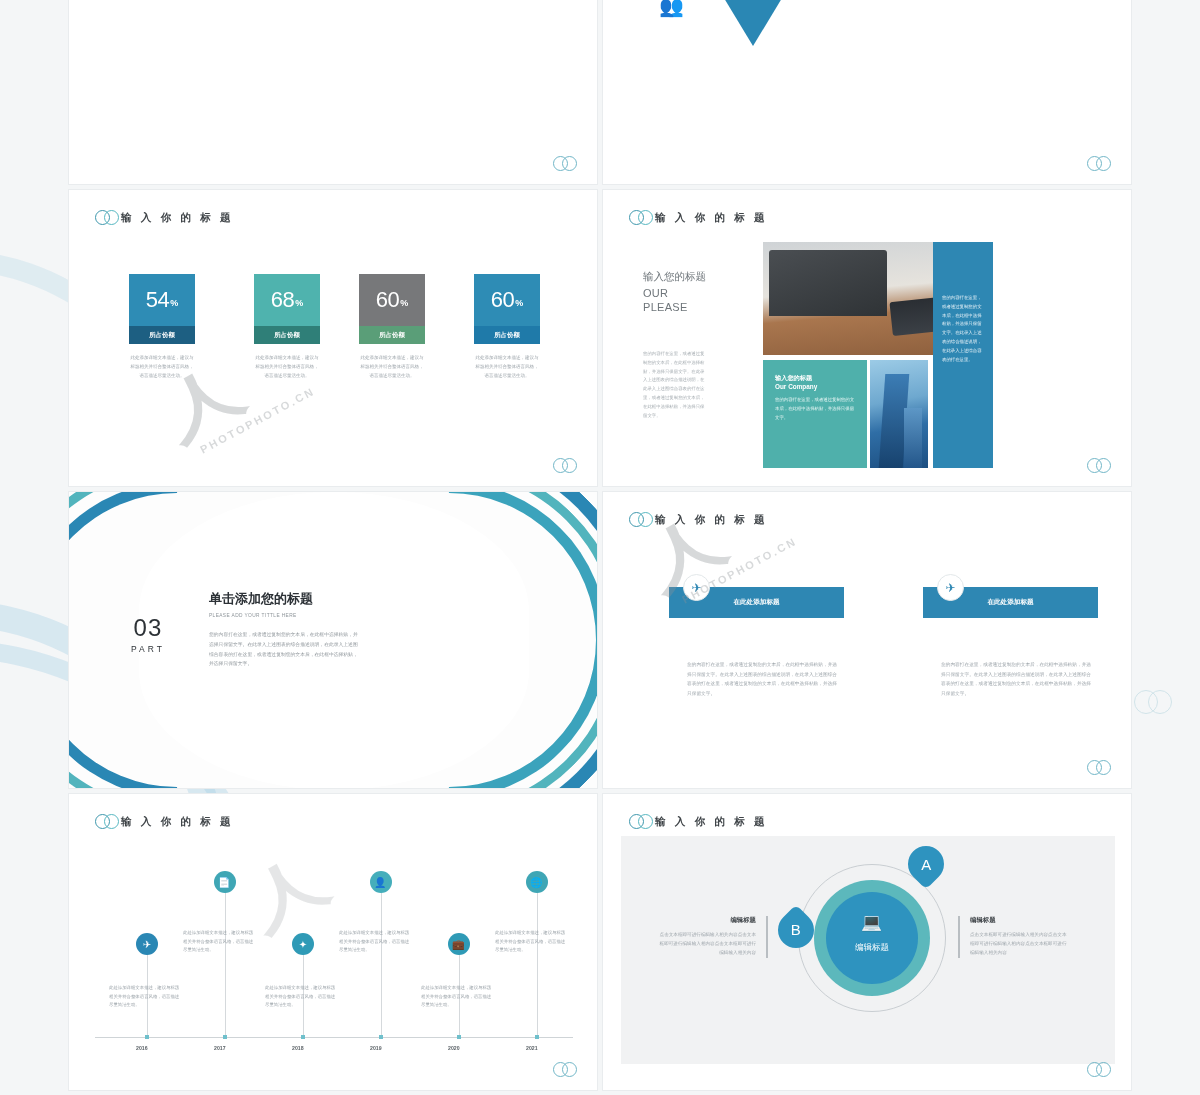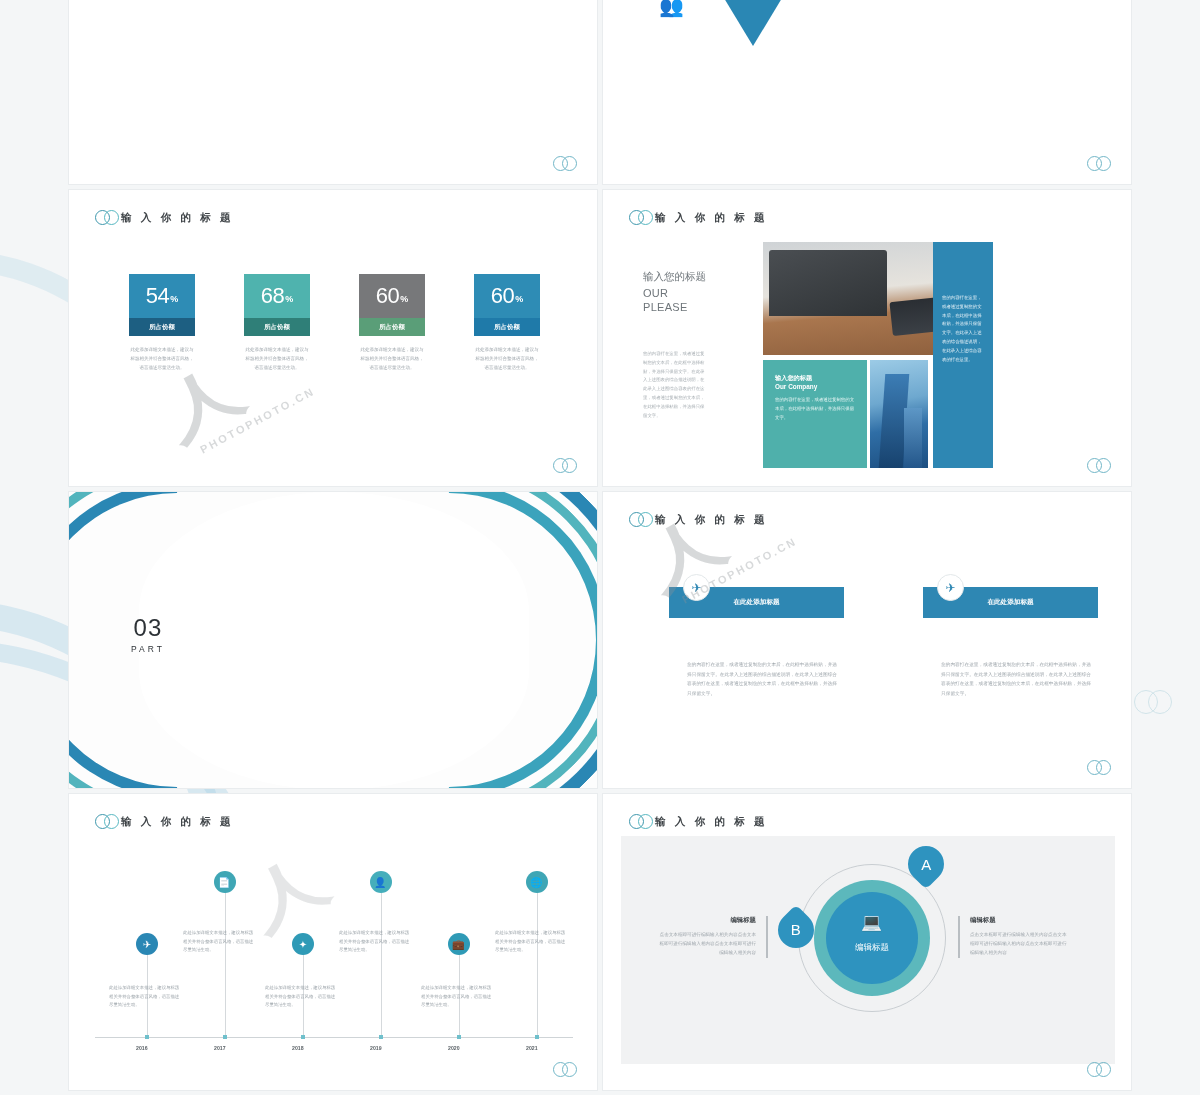--- a/index.html
+++ b/index.html
@@ -54,21 +54,21 @@
     border-left:46px solid transparent; border-right:46px solid transparent;
     border-top:76px solid #2a87b4;
   }
   .tri-ic{ position:absolute; font-size:20px; color:#2f93bd; }
   .tri-txt{ position:absolute; width:210px; }
   .tri-txt .p{ font-size:4.6px; color:#9aa2a8; line-height:1.95; }
 
   
   .pcard{ position:absolute; width:66px; }
   .pcard .top{
-    height:44px; display:flex; align-items:center; justify-content:center;
+    height:52px; display:flex; align-items:center; justify-content:center;
     color:#fff;
   }
   .pcard .num{ font-size:22px; font-weight:300; letter-spacing:-.5px; }
   .pcard .pct{ font-size:9px; font-weight:bold; margin-left:1px; margin-top:6px;}
   .pcard .bar{
     height:18px; display:flex; align-items:center; justify-content:center;
     color:#fff; font-size:6.4px; font-weight:bold;
   }
   .pcard .desc{ margin-top:9px; font-size:4.5px; color:#9aa2a8; line-height:2.0; text-align:center; }
 
@@ -215,21 +215,21 @@
 
     <div class="pcard" style="left:60px; top:84px;">
       <div class="top" style="background:#2e8cb5;">
         <span class="num">54</span>
         <span class="pct">%</span>
       </div>
       <div class="bar" style="background:#1d5f82;">所占份额</div>
       <div class="desc">此处添加详细文本描述，建议与标题相关并符合整体语言风格，语言描述尽量活生动。</div>
     </div>
 
-    <div class="pcard" style="left:175px; top:84px;">
+    <div class="pcard" style="left:185px; top:84px;">
       <div class="top" style="background:#4fb3ae;">
         <span class="num">68</span>
         <span class="pct">%</span>
       </div>
       <div class="bar" style="background:#2f7f78;">所占份额</div>
       <div class="desc">此处添加详细文本描述，建议与标题相关并符合整体语言风格，语言描述尽量活生动。</div>
     </div>
 
     <div class="pcard" style="left:290px; top:84px;">
       <div class="top" style="background:#77787a;">
@@ -293,20 +293,25 @@
     <div class="arc ar2"></div>
     <div class="arc ar3"></div>
     <div class="arc ar4"></div>
     <div class="arc ar5"></div>
     <div class="arc ar6"></div>
     <div class="mask"></div>
 
     <div class="part">
       <div class="n">03</div>
       <div class="w">PART</div>
+    </div>
+    <div class="body">
+      <div class="h">单击添加您的标题</div>
+      <div class="sub">PLEASE ADD YOUR TITTLE HERE</div>
+      <div class="p">您的内容打在这里，或者通过复制您的文本后，在此框中选择粘贴，并选择只保留文字。在此录入上述图表的综合描述说明，在此录入上述图综合容表的打在这里，或者通过复制您的文本后，在此框中选择粘贴，并选择只保留文字。</div>
     </div>
   </div>
 
   <div class="slide">
     <div class="s-head">
       <span class="logo">
           <i class="l1"></i>
           <i class="l2"></i>
         </span>
       <span class="s-title">输 入 你 的 标 题</span>

